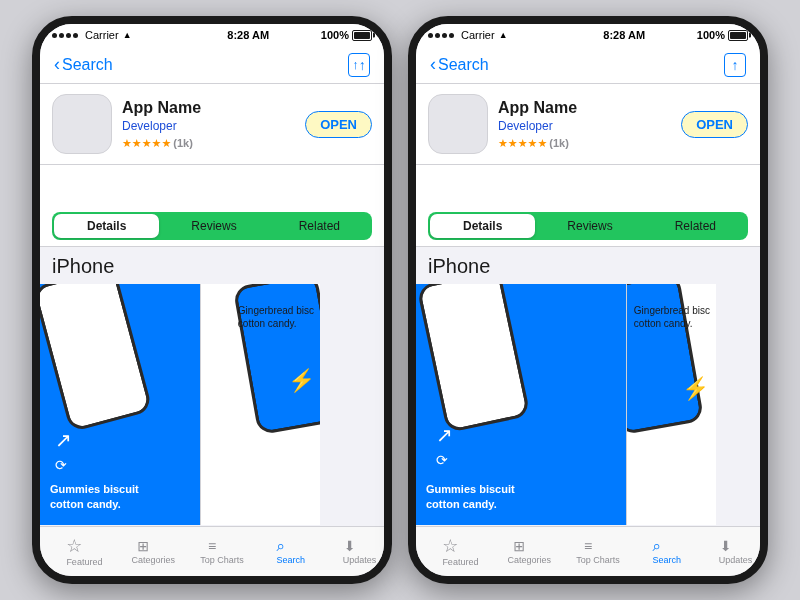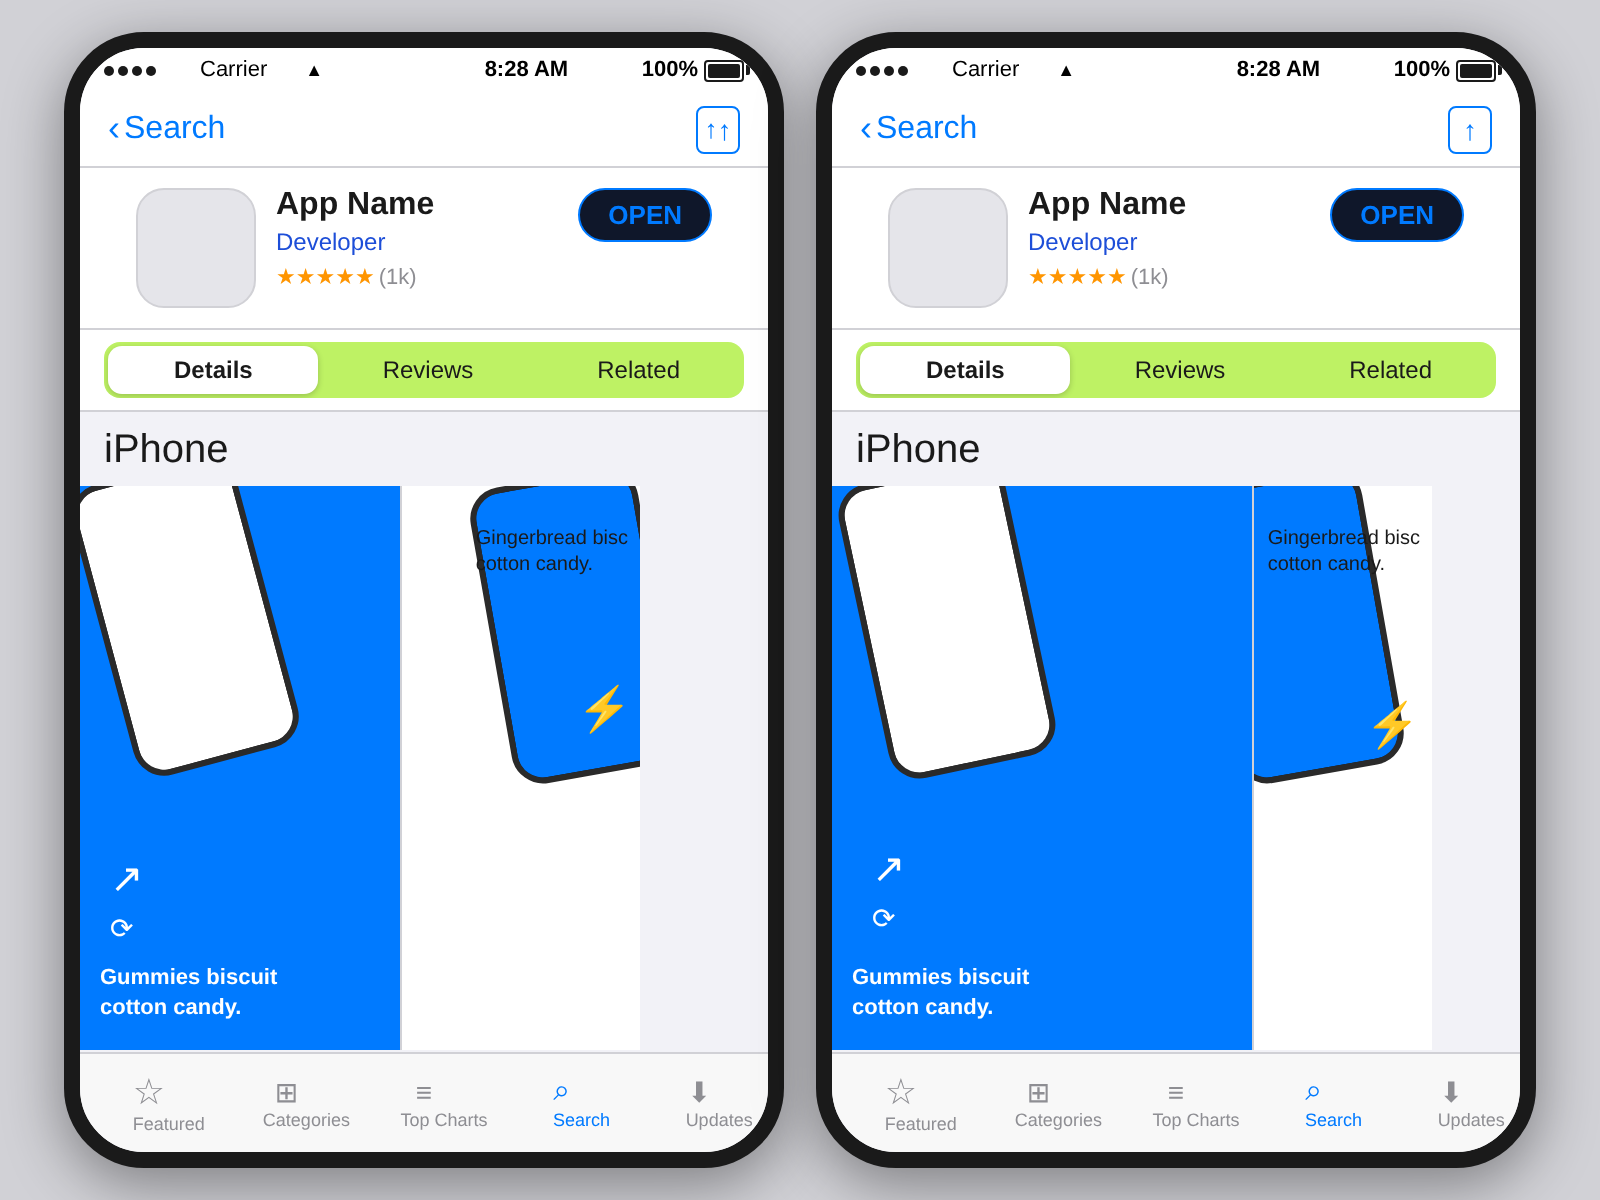--- a/index.html
+++ b/index.html
@@ -35,21 +35,21 @@
       background: white;
       display: flex;
       justify-content: space-between;
       align-items: center;
       padding: 4px 12px;
       height: 22px;
       font-size: 11px;
       font-weight: 600;
       flex-shrink: 0;
     }
-    .status-left { display: flex; gap: 19px; align-items: center; }
+    .status-left { display: flex; gap: 4px; align-items: center; }
     .status-dots { display: flex; gap: 2px; }
     .dot { width: 5px; height: 5px; background: #1a1a1a; border-radius: 50%; }
     .status-center { font-size: 11px; font-weight: 600; padding-left: 44px; }
     .status-right { display: flex; align-items: center; gap: 3px; font-size: 11px; font-weight: 600; }
     .battery {
       width: 20px; height: 11px; border: 1.5px solid #1a1a1a; border-radius: 2px;
       position: relative; display: flex; align-items: center; padding: 1px;
     }
     .battery::after {
       content: ''; position: absolute; right: -4px; top: 50%; transform: translateY(-50%);
@@ -84,62 +84,63 @@
     }
     .nav-share::before {
       content: '↑';
       color: #007aff;
       font-size: 13px;
       line-height: 1;
     }
     
     .app-header {
       background: white;
-      padding: 10px 28px;
-      display: flex;
-      align-items: flex-start;
+      padding: 10px 12px;
+      display: flex;
+      align-items: center;
       gap: 10px;
       border-bottom: 1px solid #d1d1d6;
       flex-shrink: 0;
     }
     .app-icon {
       width: 60px; height: 60px;
       background: #e5e5ea;
       border-radius: 14px;
       flex-shrink: 0;
       border: 1px solid #d1d1d6;
     }
     .app-info { flex: 1; }
     .app-name { font-size: 16px; font-weight: 600; color: #1a1a1a; }
     .app-dev { font-size: 12px; color: #1d4ed8; margin-top: 2px; }
     .app-rating { font-size: 11px; color: #ff9500; margin-top: 4px; display: flex; align-items: center; gap: 2px; }
-    .rating-count { color: #8e8e93; font-size: 11px; }
+    .rating-count { color: #8e8e93; font-size: 11px; font-weight: bold; }
     .open-btn {
-      background: #0f172a;
+      background: #fef9c3;
       border: 1.5px solid #007aff;
       color: #007aff;
       font-size: 13px;
       font-weight: 600;
       padding: 5px 14px;
       border-radius: 14px;
       flex-shrink: 0;
     }
     
     .segmented {
       background: white;
       padding: 6px 12px;
       border-bottom: 1px solid #d1d1d6;
       flex-shrink: 0;
     }
     .seg-inner {
       display: flex;
-      background: #bef264;
+      background: #22c55e;
       border-radius: 8px;
       overflow: hidden;
       height: 28px;
+      margin-top: 41px;
     }
     .seg-item {
       flex: 1;
       display: flex;
       align-items: center;
       justify-content: center;
       font-size: 12px;
       color: #1a1a1a;
       cursor: pointer;
     }

